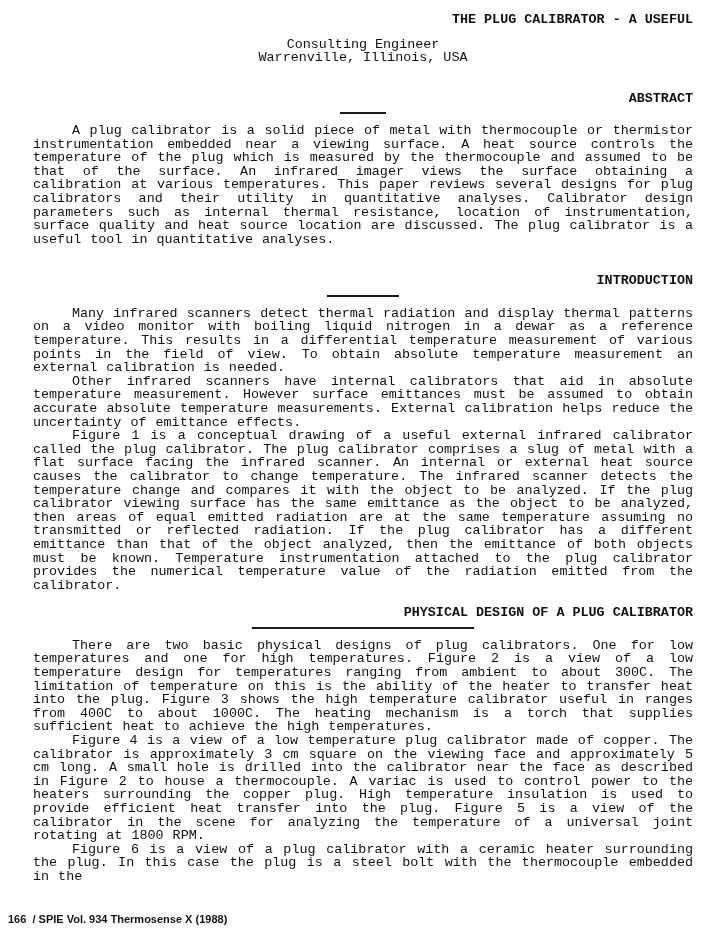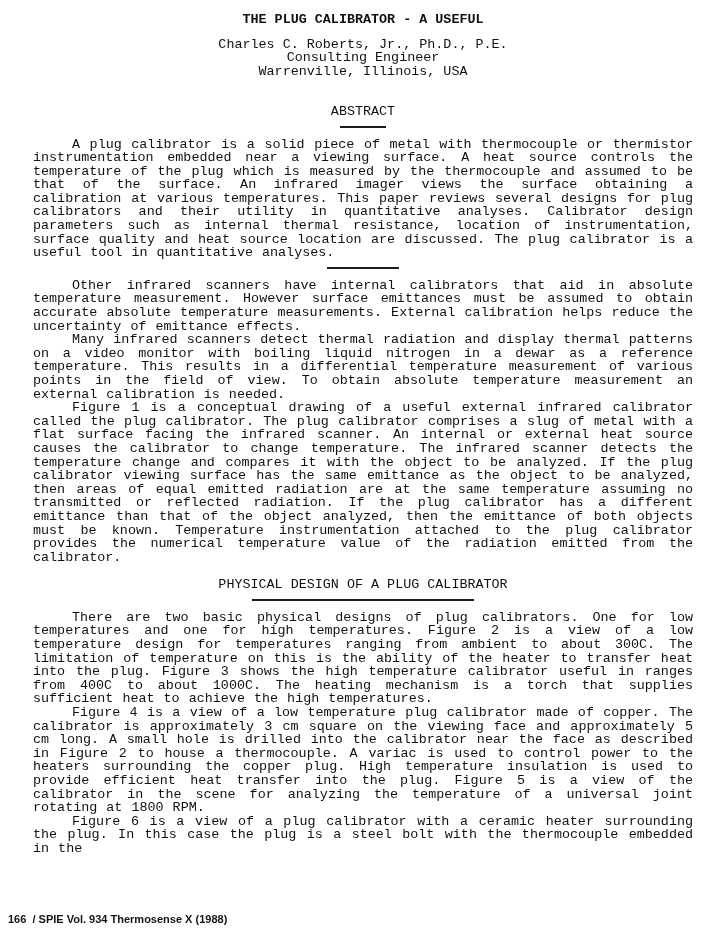--- a/index.html
+++ b/index.html
@@ -13,36 +13,36 @@
     font-family: "Liberation Mono", "DejaVu Sans Mono", monospace;
     overflow: hidden;
   }
   .content {
     position: absolute;
     left: 33px;
     top: 13px;
     width: 660px;
   }
   .title-line {
-    text-align: center;
+    text-align: right;
     font-weight: bold;
     font-size: 13.4px;
     line-height: 13.5px;
     white-space: pre;
   }
   .author-block { margin-top: 11px; }
   .author-line {
     text-align: center;
     font-size: 13.4px;
     line-height: 13.5px;
     white-space: pre;
   }
   .section-heading {
-    text-align: center;
-    font-weight: normal;
+    text-align: right;
+    font-weight: bold;
     font-size: 13.4px;
     line-height: 13.5px;
   }
   .mt-abstract { margin-top: 27px; }
   .mt-intro { margin-top: 28px; }
   .mt-physical { margin-top: 14px; }
   .heading-rule {
     height: 2px;
     background: #1c1c1c;
     margin: 7px auto 0 auto;
@@ -74,38 +74,38 @@
 <body>
 
 <div class="page">
   <div class="content">
 
     <div>
       <div class="title-line">THE PLUG CALIBRATOR - A USEFUL</div>
     </div>
 
     <div class="author-block">
-      <div class="author-line">Charles C. Roberts, Jr., Ph.D., P.E.</div>
       <div class="author-line">Consulting Engineer</div>
       <div class="author-line">Warrenville, Illinois, USA</div>
     </div>
 
     <div>
       <div class="section-heading mt-abstract">ABSTRACT</div>
       <div class="heading-rule rule-abstract"></div>
       <div class="para-block">
         <p class="para">A plug calibrator is a solid piece of metal with thermocouple or thermistor instrumentation embedded near a viewing surface. A heat source controls the temperature of the plug which is measured by the thermocouple and assumed to be that of the surface. An infrared imager views the surface obtaining a calibration at various temperatures. This paper reviews several designs for plug calibrators and their utility in quantitative analyses. Calibrator design parameters such as internal thermal resistance, location of instrumentation, surface quality and heat source location are discussed. The plug calibrator is a useful tool in quantitative analyses.</p>
       </div>
     </div>
 
     <div>
+      <div class="section-heading mt-intro">INTRODUCTION</div>
       <div class="heading-rule rule-intro"></div>
       <div class="para-block">
+        <p class="para">Many infrared scanners detect thermal radiation and display thermal patterns on a video monitor with boiling liquid nitrogen in a dewar as a reference temperature. This results in a differential temperature measurement of various points in the field of view. To obtain absolute temperature measurement an external calibration is needed.</p>
         <p class="para">Other infrared scanners have internal calibrators that aid in absolute temperature measurement. However surface emittances must be assumed to obtain accurate absolute temperature measurements. External calibration helps reduce the uncertainty of emittance effects.</p>
-        <p class="para">Many infrared scanners detect thermal radiation and display thermal patterns on a video monitor with boiling liquid nitrogen in a dewar as a reference temperature. This results in a differential temperature measurement of various points in the field of view. To obtain absolute temperature measurement an external calibration is needed.</p>
         <p class="para">Figure 1 is a conceptual drawing of a useful external infrared calibrator called the plug calibrator. The plug calibrator comprises a slug of metal with a flat surface facing the infrared scanner. An internal or external heat source causes the calibrator to change temperature. The infrared scanner detects the temperature change and compares it with the object to be analyzed. If the plug calibrator viewing surface has the same emittance as the object to be analyzed, then areas of equal emitted radiation are at the same temperature assuming no transmitted or reflected radiation. If the plug calibrator has a different emittance than that of the object analyzed, then the emittance of both objects must be known. Temperature instrumentation attached to the plug calibrator provides the numerical temperature value of the radiation emitted from the calibrator.</p>
       </div>
     </div>
 
     <div>
       <div class="section-heading mt-physical">PHYSICAL DESIGN OF A PLUG CALIBRATOR</div>
       <div class="heading-rule rule-physical"></div>
       <div class="para-block">
         <p class="para">There are two basic physical designs of plug calibrators. One for low temperatures and one for high temperatures. Figure 2 is a view of a low temperature design for temperatures ranging from ambient to about 300C. The limitation of temperature on this is the ability of the heater to transfer heat into the plug. Figure 3 shows the high temperature calibrator useful in ranges from 400C to about 1000C. The heating mechanism is a torch that supplies sufficient heat to achieve the high temperatures.</p>
         <p class="para">Figure 4 is a view of a low temperature plug calibrator made of copper. The calibrator is approximately 3 cm square on the viewing face and approximately 5 cm long. A small hole is drilled into the calibrator near the face as described in Figure 2 to house a thermocouple. A variac is used to control power to the heaters surrounding the copper plug. High temperature insulation is used to provide efficient heat transfer into the plug. Figure 5 is a view of the calibrator in the scene for analyzing the temperature of a universal joint rotating at 1800 RPM.</p>

